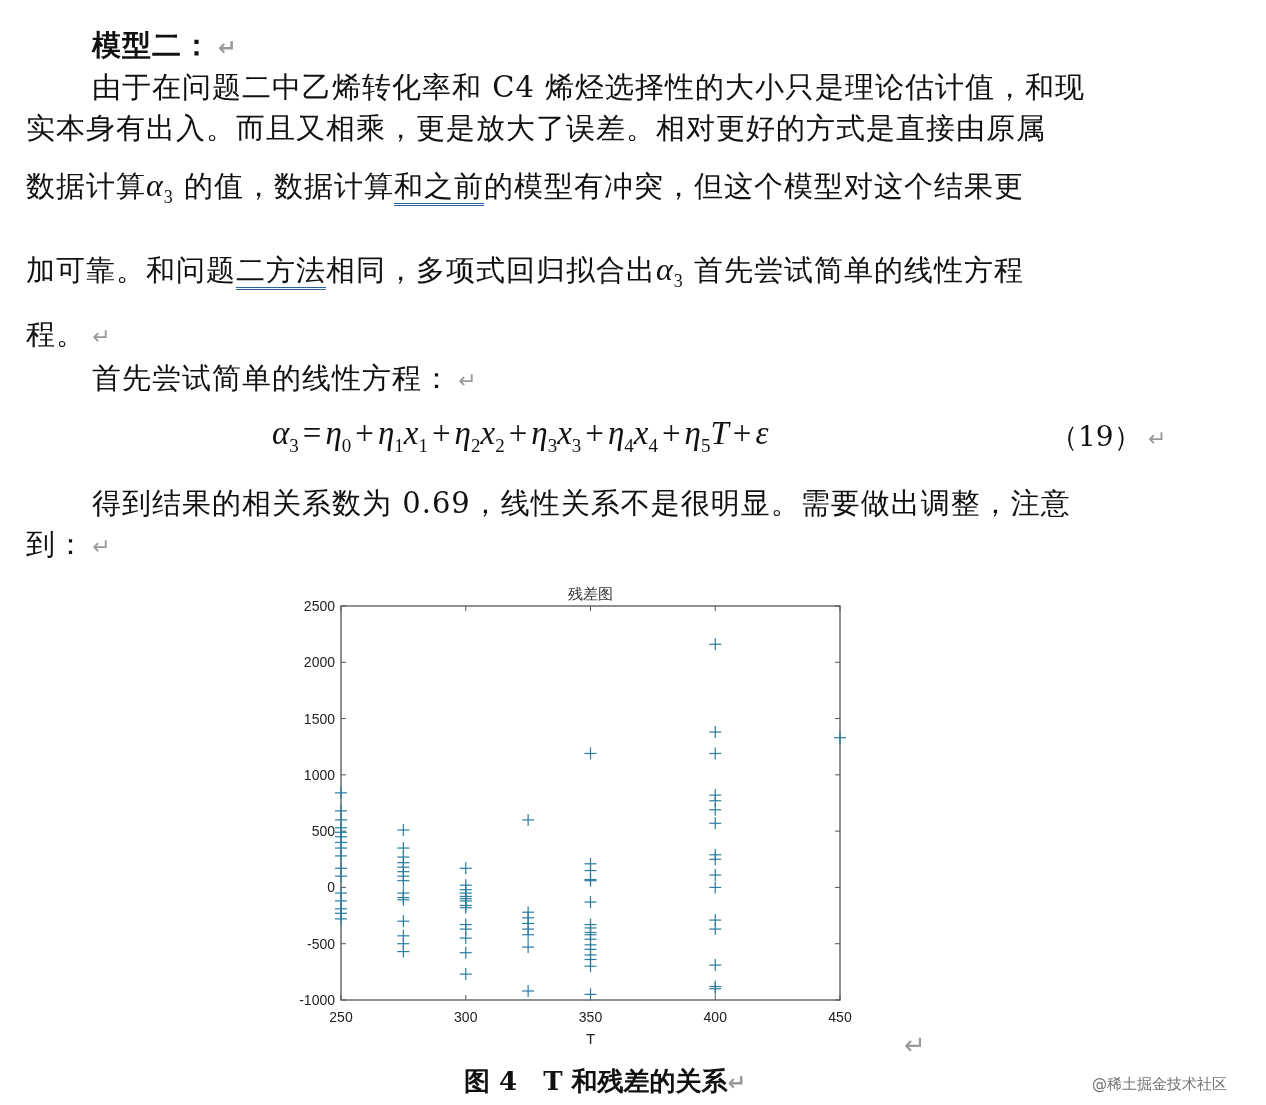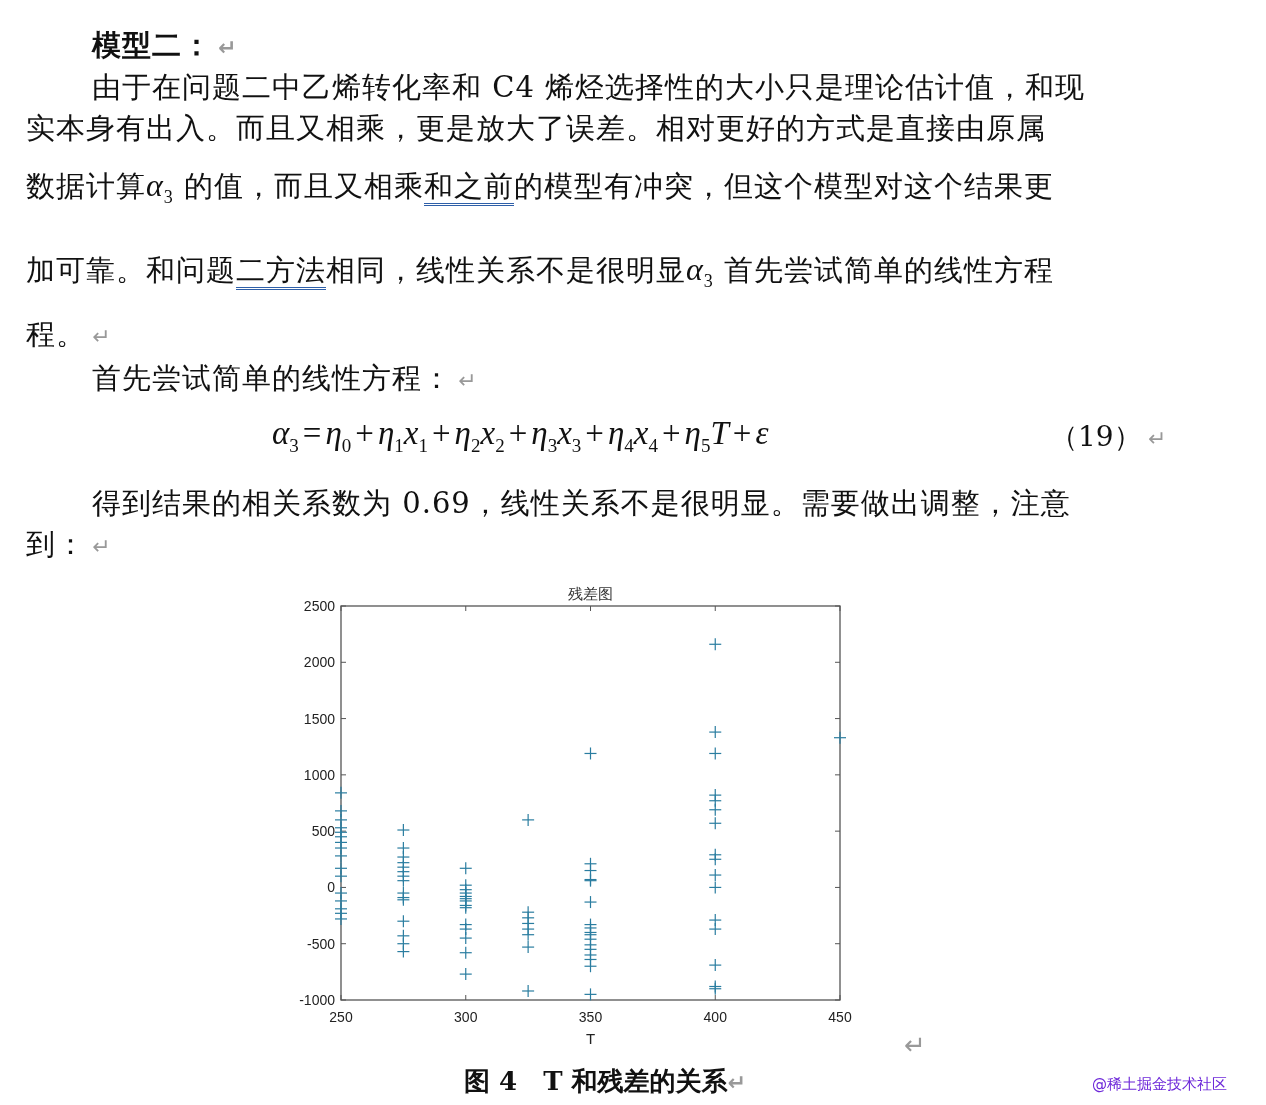--- a/index.html
+++ b/index.html
@@ -10,40 +10,40 @@
   .pilcrow { color: #999; font-family: "DejaVu Sans", sans-serif; font-size: 22px; margin-left: 6px; }
   .math { font-family: "Liberation Serif", "DejaVu Serif", serif; font-style: italic; font-size: 32px; }
   .math sub { font-size: 18px; font-style: normal; }
   .uline { border-bottom: 3px double #2e5fa8; }
   .eq { position: absolute; top: 415px; left: 272px; font-family: "Liberation Serif", serif; font-style: italic; font-size: 33px; white-space: nowrap; }
   .eq sub { font-size: 19px; font-style: normal; }
   .eq .op { font-style: normal; margin: 0 4px; }
   .eqnum { position: absolute; top: 418px; left: 1050px; font-size: 28px; }
   #chart { position: absolute; left: 280px; top: 578px; }
   .caption { position: absolute; top: 1064px; left: 448px; font-size: 26px; font-weight: bold; white-space: nowrap; margin-left: 16px; }
-  .watermark { position: absolute; top: 1075px; left: 1092px; font-family: "DejaVu Sans", sans-serif; font-size: 15px; color: #6d28d9; }
+  .watermark { position: absolute; top: 1075px; left: 1092px; font-family: "DejaVu Sans", sans-serif; font-size: 15px; color: #737373; }
 </style>
 </head>
 <body>
 
 <div>
 
   <div class="line bold" style="top:26px;left:92px;">
     <span>模型二：</span><span class="pilcrow">↵</span>
   </div>
 
   <div class="line" style="top:68px;left:92px;">由于在问题二中乙烯转化率和 C4 烯烃选择性的大小只是理论估计值，和现</div>
   <div class="line" style="top:109px;left:26px;">实本身有出入。而且又相乘，更是放大了误差。相对更好的方式是直接由原属</div>
 
   <div class="line" style="top:166px;left:26px;">
-    <span>数据计算</span><span class="math"><span>α</span><sub>3</sub></span><span> 的值，而且又相乘</span><span class="uline">和之前</span><span>的模型有冲突，但这个模型对这个结果更</span>
+    <span>数据计算</span><span class="math"><span>α</span><sub>3</sub></span><span> 的值，数据计算</span><span class="uline">和之前</span><span>的模型有冲突，但这个模型对这个结果更</span>
   </div>
 
   <div class="line" style="top:250px;left:26px;">
-    <span>加可靠。和问题</span><span class="uline">二方法</span><span>相同，线性关系不是很明显</span><span class="math"><span>α</span><sub>3</sub></span><span> 首先尝试简单的线性方程</span>
+    <span>加可靠。和问题</span><span class="uline">二方法</span><span>相同，多项式回归拟合出</span><span class="math"><span>α</span><sub>3</sub></span><span> 首先尝试简单的线性方程</span>
   </div>
 
   <div class="line" style="top:315px;left:26px;">
     <span>程。</span><span class="pilcrow">↵</span>
   </div>
 
   <div class="line" style="top:359px;left:92px;">
     <span>首先尝试简单的线性方程：</span><span class="pilcrow">↵</span>
   </div>
 

